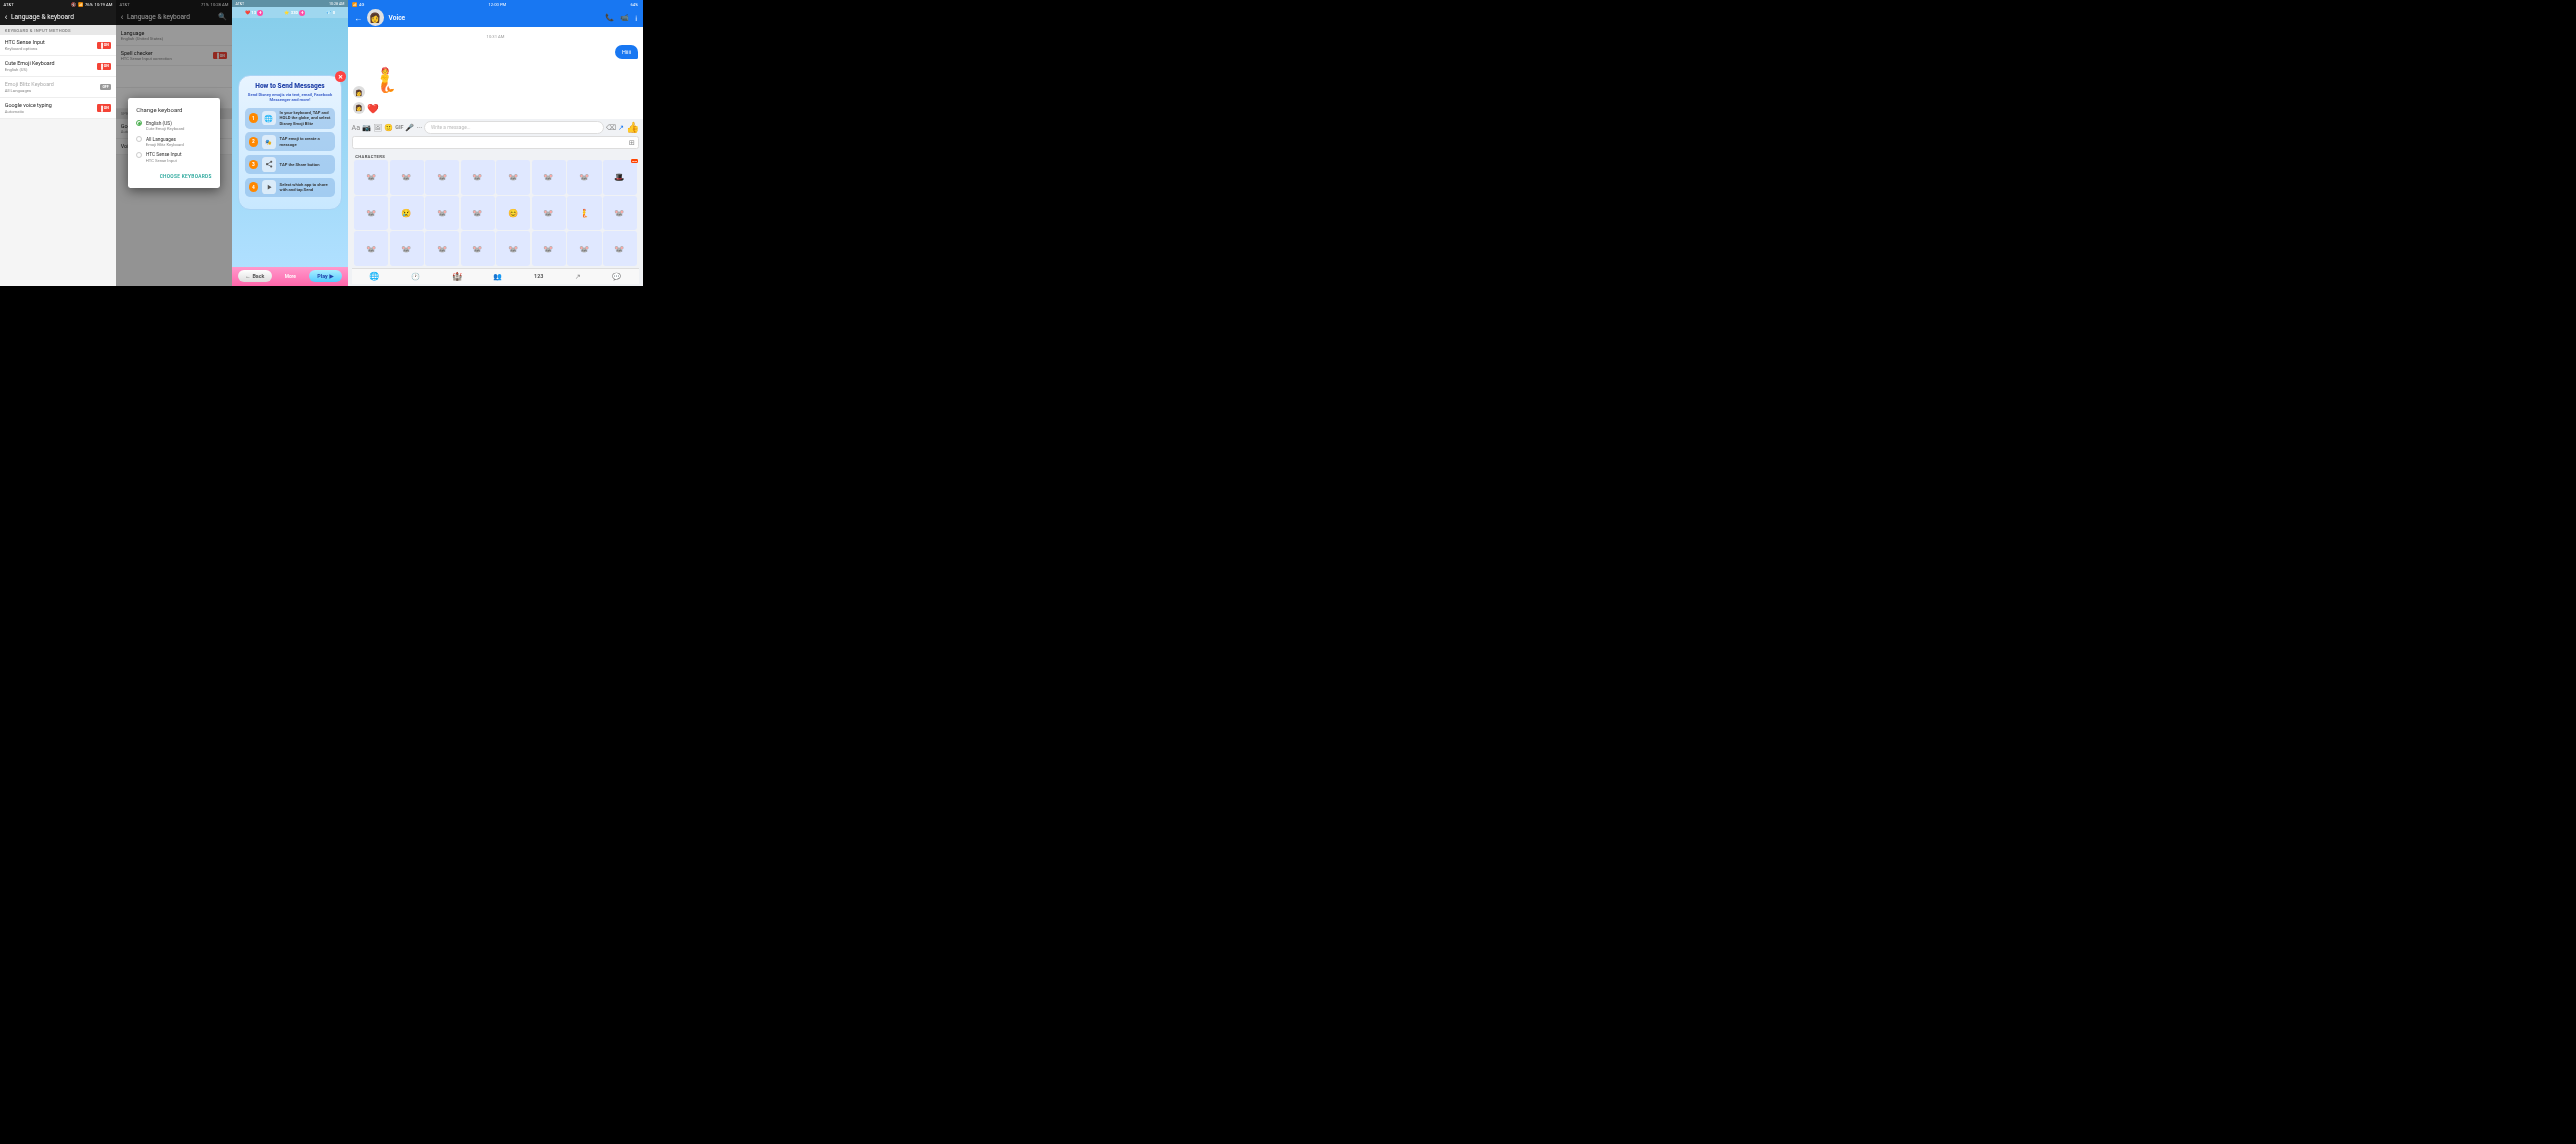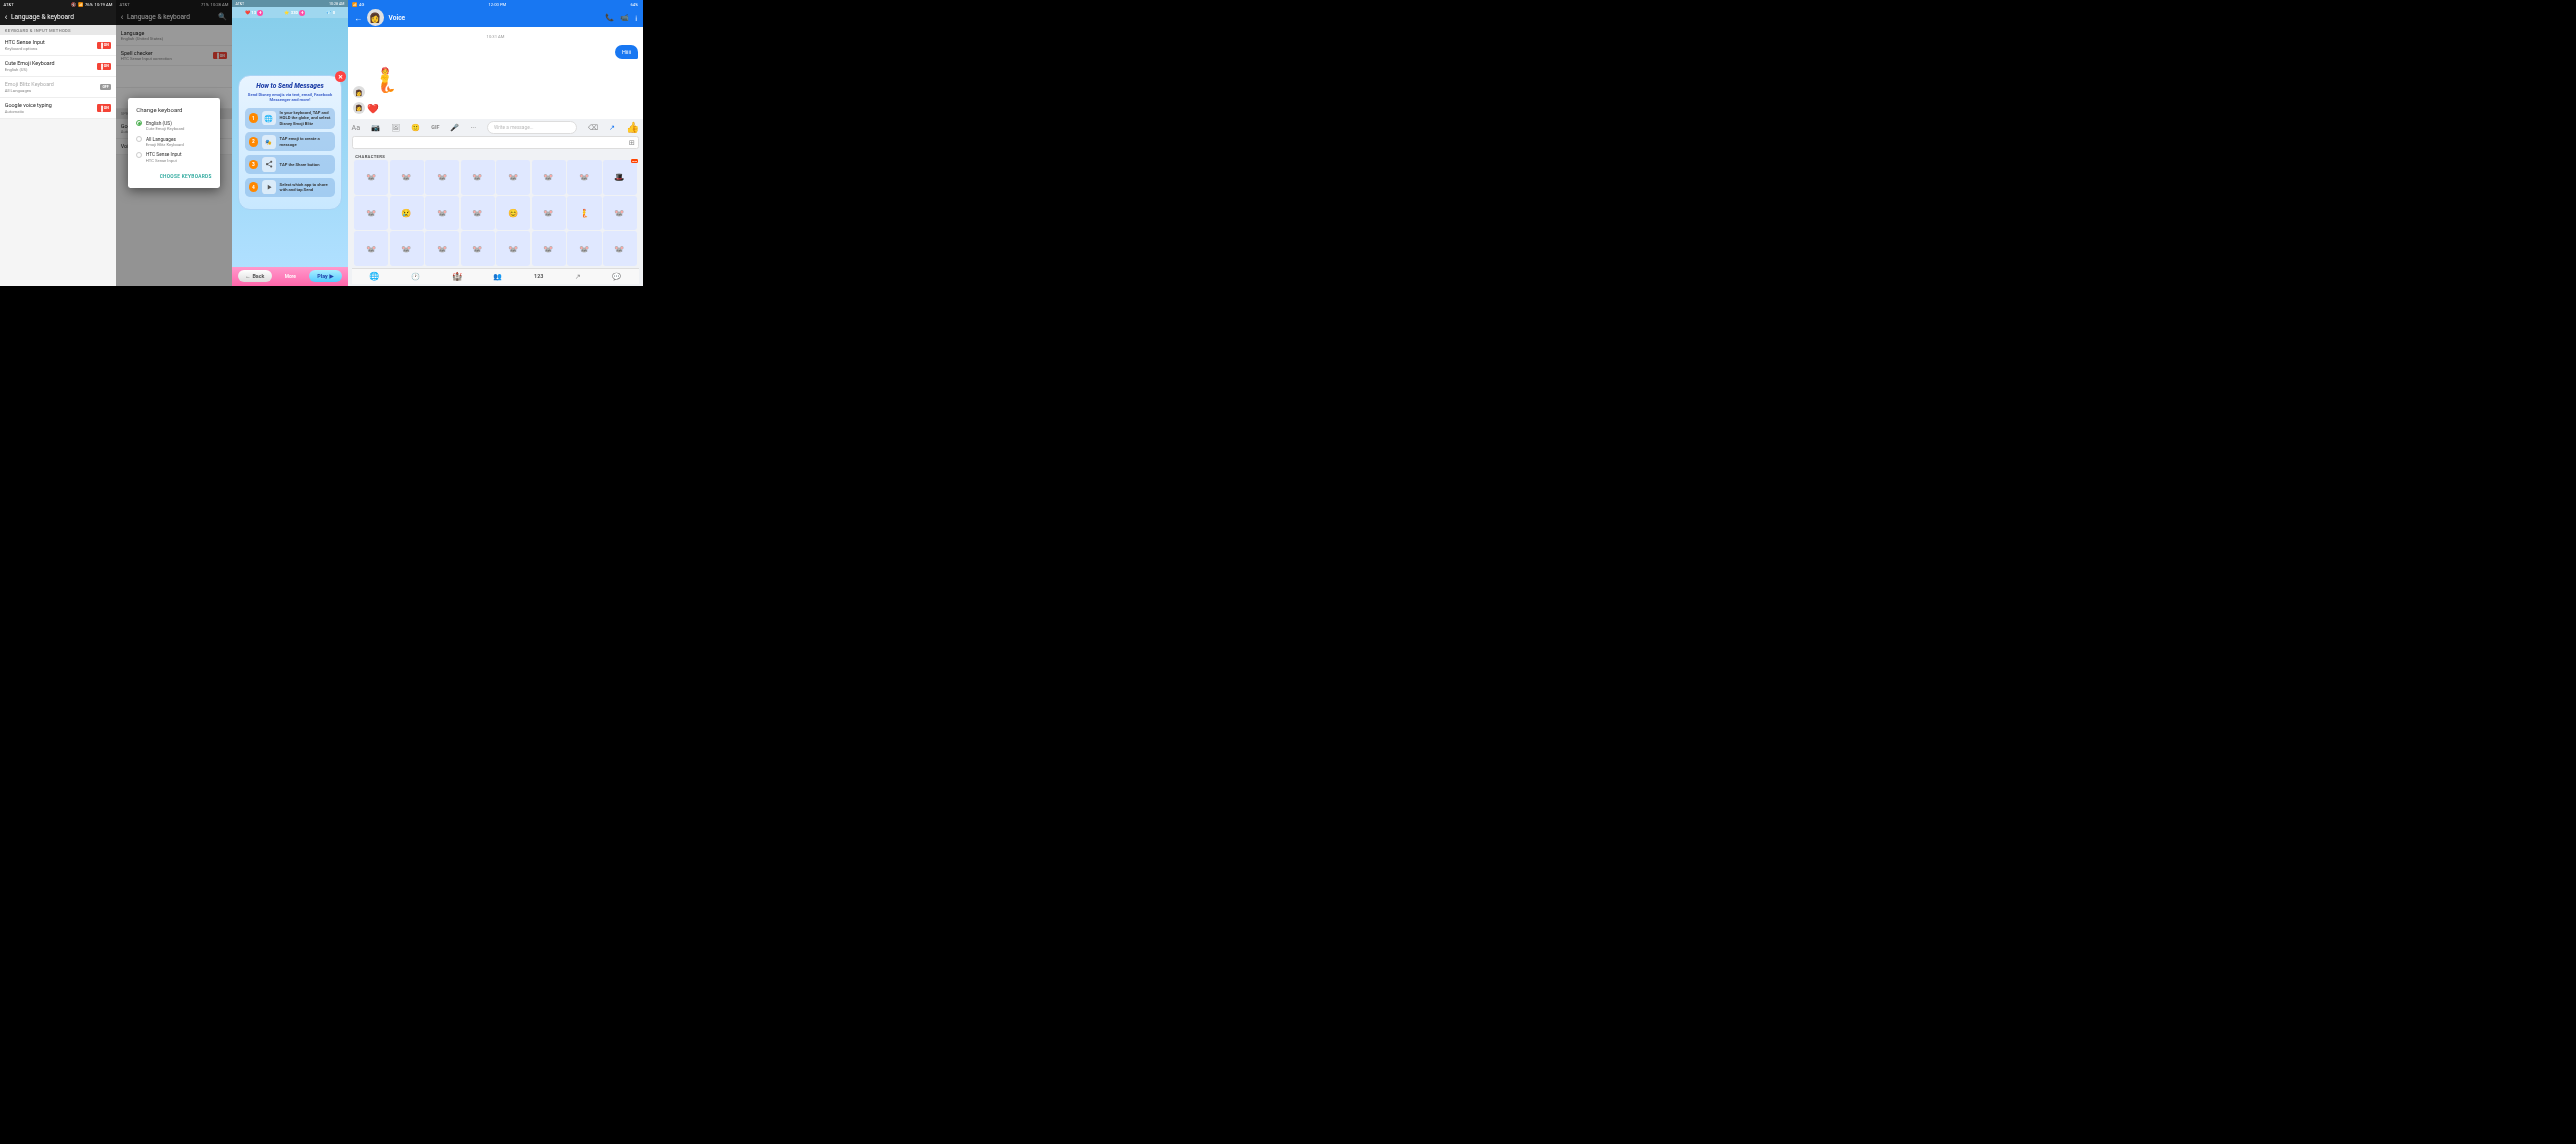--- a/index.html
+++ b/index.html
@@ -257,21 +257,20 @@
       justify-content: center;
       color: #fff;
       font-size: 6px;
       font-weight: 700;
     }
     .modal-title {
       text-align: center;
       color: #2244aa;
       font-size: 6.6px;
       font-weight: 900;
-      font-style: italic;
       line-height: 1.3;
       margin-bottom: 1px;
       text-shadow: 0.6px 0.6px 1.2px rgba(255,255,255,0.8);
     }
     .modal-subtitle {
       text-align: center;
       color: #4466cc;
       font-size: 4.2px;
       font-weight: 700;
       margin-bottom: 4.8px;
@@ -443,21 +442,21 @@
     .chat-input-area {
       background: #f0f2f5;
       padding: 2.4px 3.6px;
       display: flex;
       flex-direction: column;
       gap: 2.4px;
     }
     .chat-input-row {
       display: flex;
       align-items: center;
-      gap: 11px;
+      gap: 2px;
     }
     .chat-input-box {
       flex: 1;
       background: #fff;
       border: 0.6px solid #ddd;
       border-radius: 12px;
       padding: 3px 6px;
       font-size: 4.8px;
       color: #999;
     }

